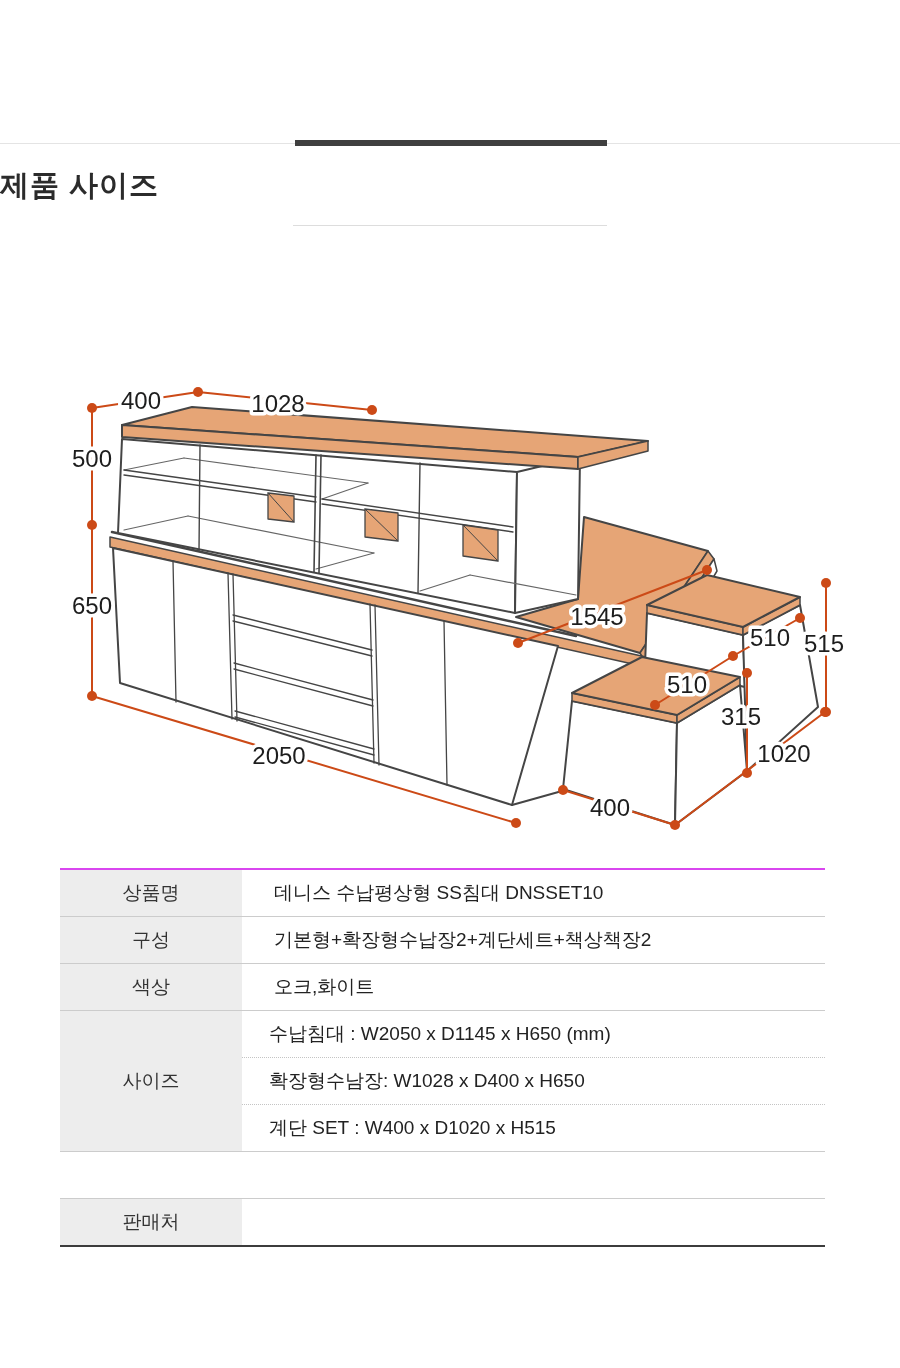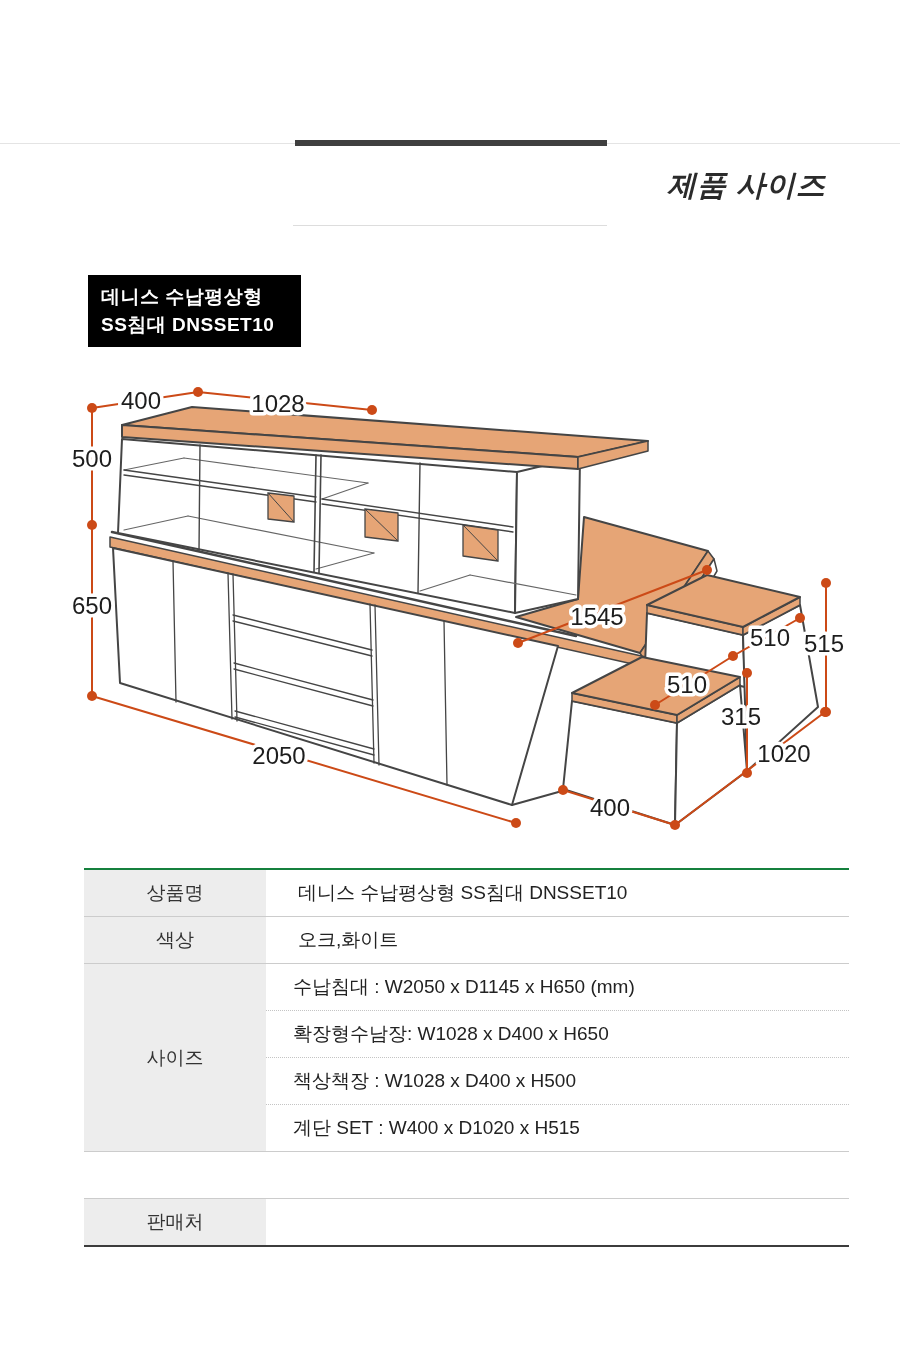--- a/index.html
+++ b/index.html
@@ -2,62 +2,58 @@
 <html><head>
 <meta charset="utf-8">
 <style>
   html,body{margin:0;padding:0;background:#ffffff;}
   body{font-family:"Liberation Sans","DejaVu Sans",sans-serif;}
   .page{position:relative;width:900px;height:1368px;background:#ffffff;overflow:hidden;margin:0 auto;}
 
   
   .hairline-top{position:absolute;left:0;top:143px;width:900px;height:1px;background:#e4e4e4;}
   .accent-bar{position:absolute;left:295px;top:140px;width:312px;height:6px;background:#3f3f3f;}
-  .page-title{position:absolute;left:0;top:166px;width:826px;text-align:right;
-    font-size:29px;font-weight:600;color:#2b2b2b;letter-spacing:1px;font-style:italic;}
+  .page-title{position:absolute;left:0;top:166px;width:826px;text-align:left;
+    font-size:29px;font-weight:600;color:#2b2b2b;letter-spacing:1px;}
   .title-underline{position:absolute;left:293px;top:225px;width:314px;height:1px;background:#dddddd;}
 
   
   .product-label{position:absolute;left:88px;top:275px;width:213px;height:72px;background:#000000;
     color:#ffffff;font-weight:bold;font-size:19px;line-height:28px;padding-top:8px;padding-left:13px;
     box-sizing:border-box;letter-spacing:0.5px;}
 
   
   .diagram{position:absolute;left:0;top:375px;width:900px;height:480px;}
   .diagram svg{display:block;}
   .dim-label{font-size:24px;fill:#1d1d1d;paint-order:stroke;stroke:#ffffff;stroke-width:7px;
     font-family:"Liberation Sans","DejaVu Sans",sans-serif;}
 
   
-  .spec-table{position:absolute;left:84px;top:868px;width:765px;
-    border-top:2px solid #15803d;border-bottom:2px solid #3c3c3c;font-size:19px;color:#222;}
+  .spec-table{position:absolute;left:60px;top:868px;width:765px;
+    border-top:2px solid #d946ef;border-bottom:2px solid #3c3c3c;font-size:19px;color:#222;}
   .spec-row{display:flex;align-items:stretch;border-top:1px solid #cccccc;}
   .spec-row:first-child{border-top:none;}
   .spec-label{width:182px;flex:0 0 182px;background:#ededed;display:flex;align-items:center;
     justify-content:center;color:#333;}
   .spec-value{flex:1;display:flex;align-items:center;padding-left:32px;}
   .row-basic{height:46px;}
   .size-values{flex:1;display:flex;flex-direction:column;}
   .size-subrow{height:46px;display:flex;align-items:center;padding-left:27px;border-top:1px dotted #c4c4c4;}
   .size-subrow:first-child{border-top:none;}
 </style>
 </head>
 <body>
 
 <div class="page">
 
   <div class="hairline-top"></div>
   <div class="accent-bar"></div>
   <div class="page-title">제품 사이즈</div>
   <div class="title-underline"></div>
 
-  <div class="product-label">
-    <div>데니스 수납평상형</div>
-    <div>SS침대 DNSSET10</div>
-  </div>
 
   <div class="diagram">
     <svg width="900" height="480" viewBox="0 0 900 480">
       <g stroke-linejoin="round" stroke-linecap="round">
 
         <g>
           <polygon points="516,242 640,278 708,176 584,142 578,224" fill="#e6a576" stroke="#454545" stroke-width="2"></polygon>
 
           <polygon points="640,278 708,176 714,184 646,288" fill="#e6a576" stroke="#454545" stroke-width="1.5"></polygon>
           <polygon points="646,288 714,184 717,196 655,300" fill="#ffffff" stroke="#454545" stroke-width="1.5"></polygon>
@@ -186,29 +182,32 @@
       </g>
     </svg>
   </div>
 
   <div class="spec-table">
     <div class="spec-row row-basic">
       <div class="spec-label">상품명</div>
       <div class="spec-value">데니스 수납평상형 SS침대 DNSSET10</div>
     </div>
     <div class="spec-row row-basic">
+      <div class="spec-label">구성</div>
+      <div class="spec-value">기본형+확장형수납장2+계단세트+책상책장2</div>
+    </div>
+    <div class="spec-row row-basic">
       <div class="spec-label">색상</div>
       <div class="spec-value">오크,화이트</div>
     </div>
     <div class="spec-row">
       <div class="spec-label">사이즈</div>
       <div class="size-values">
         <div class="size-subrow">수납침대 :  W2050 x D1145 x H650 (mm)</div>
         <div class="size-subrow">확장형수남장: W1028 x D400 x H650</div>
-        <div class="size-subrow">책상책장 :  W1028 x D400 x H500</div>
         <div class="size-subrow">계단 SET :  W400 x D1020 x H515</div>
       </div>
     </div>
     <div class="spec-row row-basic">
     </div>
     <div class="spec-row row-basic">
       <div class="spec-label">판매처</div>
     </div>
   </div>
 

